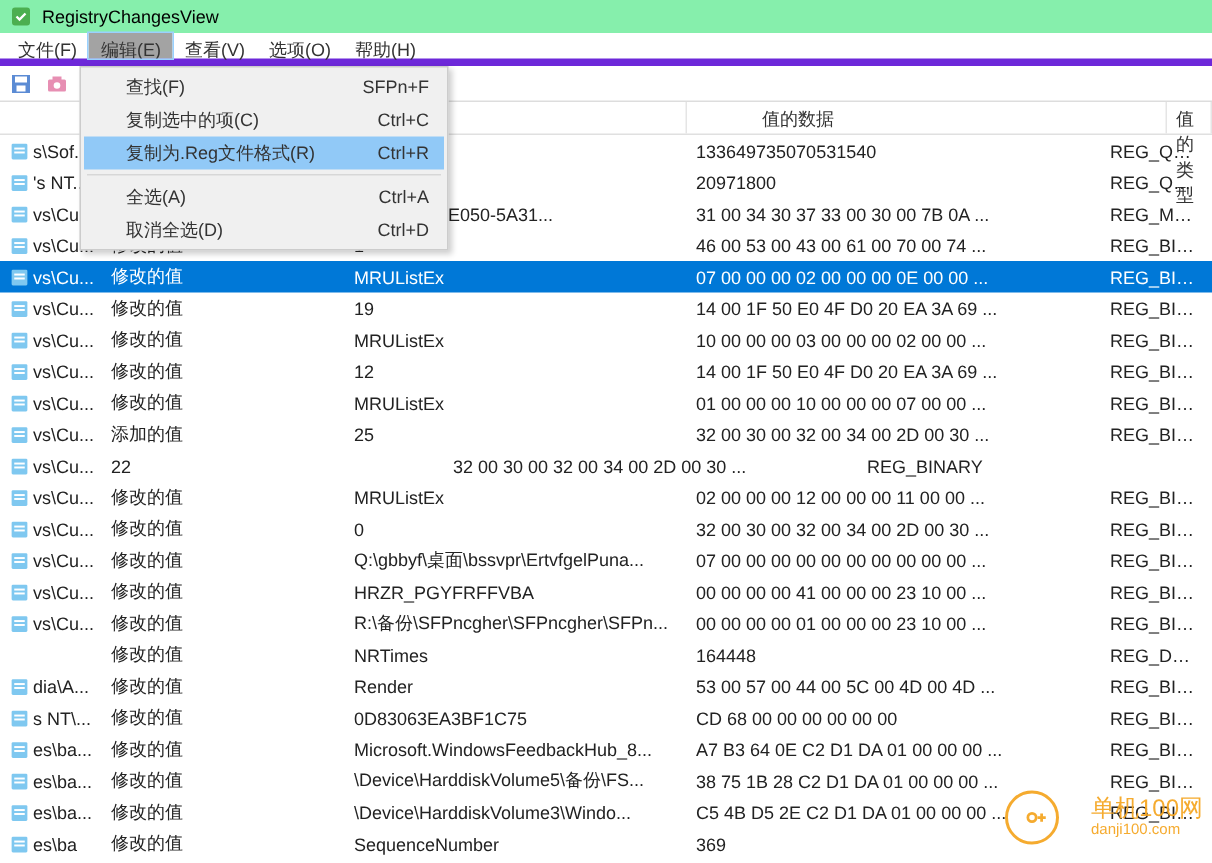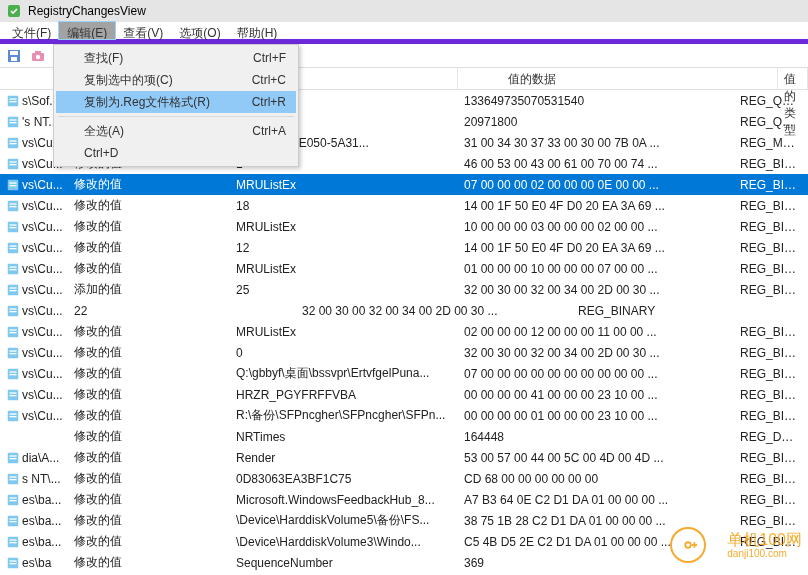--- a/index.html
+++ b/index.html
@@ -1,17 +1,17 @@
 <!DOCTYPE html>
 <html><head>
 <meta charset="utf-8">
 <style>
   * { box-sizing: border-box; margin: 0; padding: 0; }
   body { font-family: "Microsoft YaHei", "Segoe UI", Tahoma, sans-serif; font-size: 12px; color: #333; background: #fff; width: 808px; height: 575px; overflow: hidden; position: relative; }
-  .titlebar { display: flex; align-items: center; height: 22px; padding: 2px 6px; background: #e5e5e5; }
+  .titlebar { display: flex; align-items: center; height: 22px; padding: 2px 6px; background: #86efac; }
   .titlebar .app-icon { width: 16px; height: 16px; margin-right: 6px; display: flex; align-items: center; justify-content: center; }
   .title-text { color: #000; font-size: 12px; }
   .menubar { display: flex; height: 22px; padding: 0 4px; border-bottom: 5px solid #6d28d9; user-select: none; }
   .menu-item { padding: 3px 8px; cursor: default; }
   .menu-item.open { background: #a3a3a3; outline: 1px solid #99d1ff; }
   .dropdown { position: absolute; top: 44px; left: 53px; width: 246px; background: #f0f0f0; border: 1px solid #ccc; box-shadow: 2px 2px 4px rgba(0,0,0,0.2); z-index: 10; padding: 2px; }
   .dropdown-row { display: flex; align-items: center; height: 22px; padding: 0 10px 0 28px; position: relative; }
   .dropdown-row.highlight { background: #91c9f7; }
   .dropdown-label { flex: 1; }
   .dropdown-shortcut { color: #333; }
@@ -57,36 +57,37 @@
   <div class="menu-item">文件(F)</div>
   <div class="menu-item open">编辑(E)</div>
   <div class="menu-item">查看(V)</div>
   <div class="menu-item">选项(O)</div>
   <div class="menu-item">帮助(H)</div>
 </div>
 
 <div class="dropdown">
   <div class="dropdown-row">
     <span class="dropdown-label">查找(F)</span>
-    <span class="dropdown-shortcut">Ctrl+F</span>
+    <span class="dropdown-shortcut">SFPn+F</span>
   </div>
   <div class="dropdown-row">
     <span class="dropdown-label">复制选中的项(C)</span>
     <span class="dropdown-shortcut">Ctrl+C</span>
   </div>
   <div class="dropdown-row highlight">
     <span class="dropdown-label">复制为.Reg文件格式(R)</span>
     <span class="dropdown-shortcut">Ctrl+R</span>
   </div>
   <div class="dropdown-sep"></div>
   <div class="dropdown-row">
     <span class="dropdown-label">全选(A)</span>
     <span class="dropdown-shortcut">Ctrl+A</span>
   </div>
   <div class="dropdown-row">
+    <span class="dropdown-label">取消全选(D)</span>
     <span class="dropdown-shortcut">Ctrl+D</span>
   </div>
 </div>
 
 <div class="toolbar">
   <div class="tb-btn">
     <svg viewBox="0 0 16 16" width="16" height="16">
         <rect x="2" y="2" width="12" height="12" fill="#5b8bd4"></rect>
         <rect x="4" y="3" width="8" height="4" fill="#fff"></rect>
         <rect x="5" y="9" width="6" height="4" fill="#fff"></rect>
@@ -189,21 +190,21 @@
     <div class="row">
       <div class="cell c-path">
         <svg class="reg-icon" viewBox="0 0 16 16">
           <rect x="2" y="2" width="12" height="12" rx="1" fill="#7fc8f0"></rect>
           <rect x="4" y="5" width="8" height="1.5" fill="#fff"></rect>
           <rect x="4" y="8" width="8" height="1.5" fill="#fff"></rect>
         </svg>
         <span>vs\Cu...</span>
       </div>
       <div class="cell c-change">修改的值</div>
-      <div class="cell c-name">18</div>
+      <div class="cell c-name">19</div>
       <div class="cell c-data">14 00 1F 50 E0 4F D0 20 EA 3A 69 ...</div>
       <div class="cell c-type">REG_BINARY</div>
     </div>
     <div class="row">
       <div class="cell c-path">
         <svg class="reg-icon" viewBox="0 0 16 16">
           <rect x="2" y="2" width="12" height="12" rx="1" fill="#7fc8f0"></rect>
           <rect x="4" y="5" width="8" height="1.5" fill="#fff"></rect>
           <rect x="4" y="8" width="8" height="1.5" fill="#fff"></rect>
         </svg>

